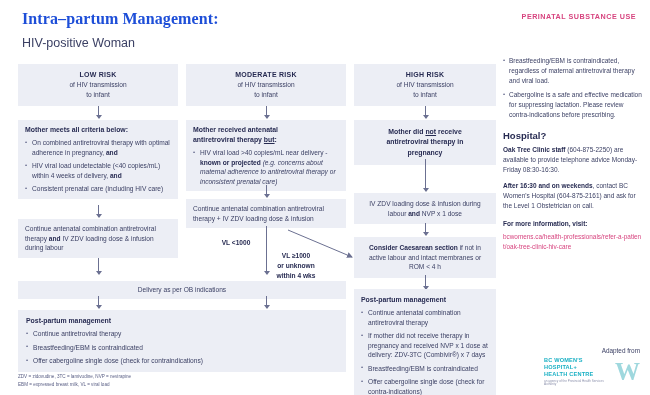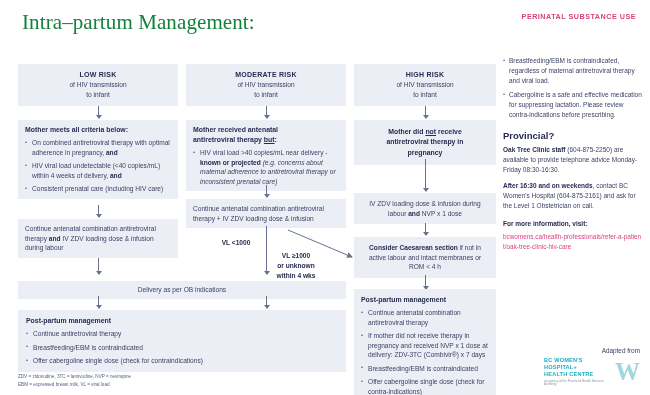--- a/index.html
+++ b/index.html
@@ -10,21 +10,21 @@
     font-family:"Liberation Sans", sans-serif;
     color:#2b2f56;
     -webkit-font-smoothing:antialiased;
   }
   #page{position:relative;width:650px;height:395px;}
 
   
   .title{
     position:absolute;left:22px;top:10px;
     font-family:"Liberation Serif", serif;
-    font-size:21px;font-weight:400;color:#15803d;letter-spacing:.1px;
+    font-size:16px;font-weight:700;color:#1d4ed8;letter-spacing:.1px;
   }
   .subtitle{
     position:absolute;left:22px;top:36px;
     font-size:12.5px;font-weight:400;color:#3a3f63;
   }
   .brand{
     position:absolute;right:14px;top:12px;text-align:right;
   }
   .brand-main{font-size:7.2px;font-weight:700;letter-spacing:.5px;color:#d7447f;padding-left:32px;}
   .brand-sub{font-size:7.2px;color:#d7447f;margin-top:2px;}
@@ -96,20 +96,21 @@
   .logo .l1{font-size:5.6px;font-weight:700;color:#19b0c4;letter-spacing:.2px;line-height:1.25;}
   .logo .l2{font-size:3.1px;color:#8e93ad;margin-top:1.5px;line-height:1.2;}
   .logo .w{font-family:"Liberation Serif",serif;font-size:25px;font-weight:700;color:#9fd8de;line-height:.8;}
 </style>
 </head>
 <body>
 
 <div id="page">
 
   <div class="title">Intra–partum Management:</div>
+  <div class="subtitle">HIV-positive Woman</div>
   <div class="brand">
     <div class="brand-main">PERINATAL SUBSTANCE USE</div>
   </div>
 
   <div class="box risk-hd" style="left:18px;top:64px;width:160px;">
     <span class="t">LOW RISK</span>
     <span class="d">of HIV transmission</span>
     <span class="d">to infant</span>
   </div>
   <div class="arrow" style="left:98px;top:106px;height:12px;"></div>
@@ -222,21 +223,21 @@
       <li>Offer cabergoline single dose (check for contra-indications)</li>
     </ul>
   </div>
 
   <div class="side">
     <ul>
       <li>Breastfeeding/EBM is contraindicated, regardless of maternal antiretroviral therapy and viral load.</li>
       <li>Cabergoline is a safe and effective medication for suppressing lactation. Please review contra-indications before prescribing.</li>
     </ul>
 
-    <h3>Provincial?</h3>
+    <h3>Hospital?</h3>
     <p><span class="lbl">Oak Tree Clinic staff</span><span> (604-875-2250) are available to provide telephone advice Monday-Friday 08:30-16:30.</span></p>
     <p><span class="lbl">After 16:30 and on weekends</span><span>, contact BC Women's Hospital (604-875-2161) and ask for the Level 1 Obstetrician on call.</span></p>
 
     <p class="lbl" style="margin-top:8px;margin-bottom:3px;">For more information, visit:</p>
     <a class="link" href="#">bcwomens.ca/health-professionals/refer-a-patient/oak-tree-clinic-hiv-care</a>
   </div>
 
   <div class="foot">
     <div>ZDV = zidovudine, 3TC = lamivudine, NVP = nevirapine</div>
     <div>EBM = expressed breast milk, VL = viral load</div>

